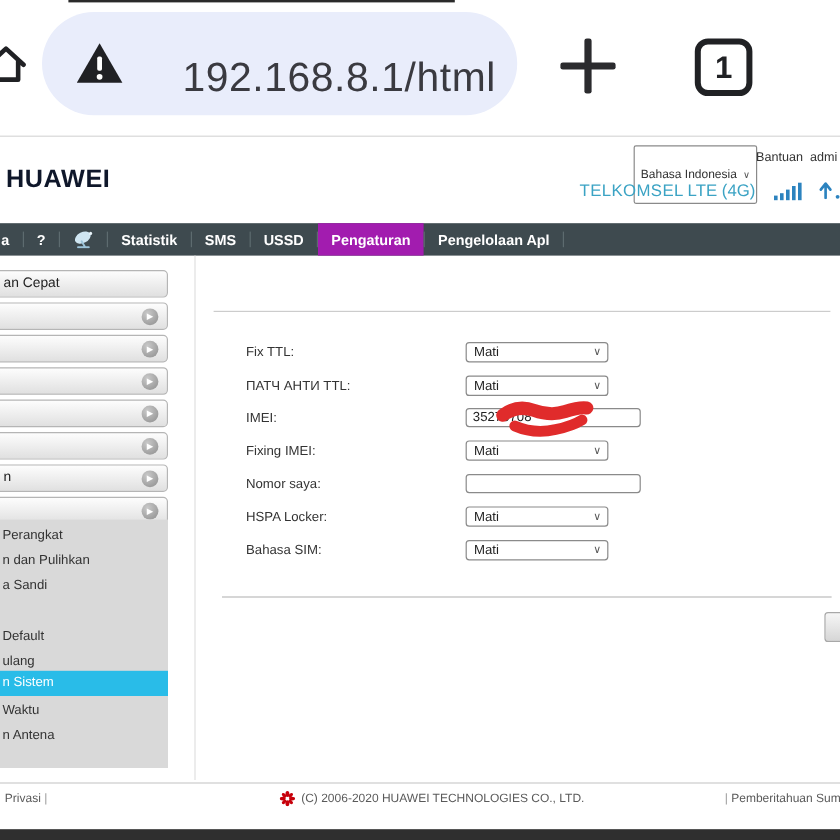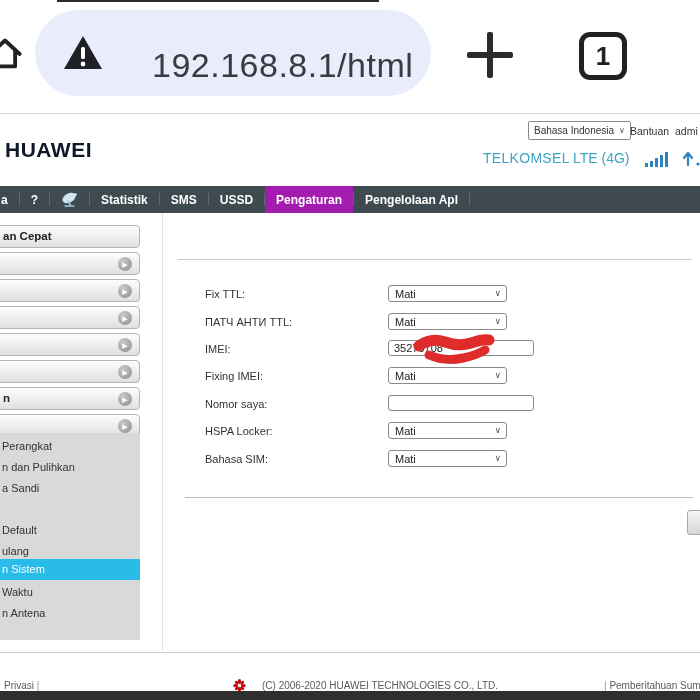--- a/index.html
+++ b/index.html
@@ -12,40 +12,40 @@
   #url-pill{left:35px;top:10px;width:396px;height:86px;border-radius:44px;background:#e9edfb;}
   #url-text{left:117px;top:36px;font-size:34px;color:#3a3a40;letter-spacing:.5px;}
   #plus-icon{left:464px;top:29px;}
   #tab-box{left:579px;top:32px;width:38px;height:38px;border:5px solid #202124;border-radius:11px;
            display:flex;align-items:center;justify-content:center;font-size:26px;font-weight:bold;color:#202124;}
 
   
   #page-top-line{left:0;top:113px;width:700px;height:1px;background:#d7d7d7;}
   #huawei-logo{left:5px;top:138px;font-size:21px;font-weight:bold;color:#0f172a;letter-spacing:.5px;}
   #lang-select{left:528px;top:121px;height:15px;border:1px solid #8a8a8a;background:#fff;border-radius:2px;
-               display:flex;align-items:center;gap:5px;padding:1px 5px;font-size:10px;color:#333;justify-content:flex-end;}
+               display:flex;align-items:center;gap:5px;padding:16px 5px;font-size:10px;color:#333;justify-content:flex-end;}
   #help-link{left:630px;top:125px;font-size:10.5px;color:#333;}
   #user-name{left:675px;top:125px;font-size:10.5px;color:#333;white-space:nowrap;}
   #carrier{left:483px;top:150px;font-size:14px;color:#3ba3c4;letter-spacing:.3px;}
   #network{left:573px;top:150px;font-size:14px;color:#3ba3c4;}
   #signal-icon{left:645px;top:152px;}
   #upload-icon{left:682px;top:150px;}
 
   
   #nav{left:0;top:186px;width:700px;height:27px;background:#3e4a4f;display:flex;align-items:stretch;}
   .nav-item{display:flex;align-items:center;padding:0 11px;font-size:12px;font-weight:bold;color:#fff;cursor:pointer;}
   .nav-item.first{padding-left:1px;}
   .nav-item.active{background:#a21caf;}
   .nav-div{width:1px;height:13px;background:#5d6b6f;align-self:center;}
   .nav-icon{display:flex;align-items:center;padding:0 10px;}
 
   
   .side-btn{left:-30px;width:170px;height:23px;border:1px solid #b5b5b5;border-radius:4px;
             background:linear-gradient(#fdfdfd,#e0e0e0);box-sizing:border-box;}
-  .side-btn .lbl{position:absolute;left:32px;top:4px;font-size:11.5px;font-weight:bold;color:#222;}
+  .side-btn .lbl{position:absolute;left:32px;top:4px;font-size:11.5px;font-weight:normal;color:#222;}
   .arrow-circle{position:absolute;right:7px;top:4px;width:14px;height:14px;border-radius:50%;
                 background:radial-gradient(circle at 35% 30%,#c9c9c9,#8d8d8d);
                 display:flex;align-items:center;justify-content:center;}
   .arrow-circle span{color:#fff;font-size:7px;line-height:1;}
   #submenu-panel{left:-30px;top:433px;width:170px;height:207px;background:#d9d9d9;}
   .sub-item{position:absolute;left:0;width:170px;height:20px;line-height:20px;padding-left:32px;
             box-sizing:border-box;font-size:11px;color:#333;cursor:pointer;white-space:nowrap;}
   .sub-item.active{background:#29bce8;color:#fff;height:21px;line-height:21px;}
   #v-divider{left:162px;top:213px;width:1px;height:437px;background:#e0e0e0;}
 
@@ -61,23 +61,23 @@
   .finput{position:absolute;left:210px;top:0;width:146px;height:16px;border:1px solid #8a8a8a;border-radius:3px;
           background:#fff;box-sizing:border-box;font-size:11px;color:#222;padding:0 5px;
           font-family:"Liberation Sans",sans-serif;outline:none;}
   #scribble{left:413px;top:333px;pointer-events:none;}
   #section-divider{left:185px;top:497px;width:508px;height:1px;background:#bbb;}
   #cut-button{left:687px;top:510px;width:30px;height:23px;border:1px solid #a8a8a8;border-radius:3px;
               background:linear-gradient(#f6f6f6,#d6d6d6);}
 
   
   #footer-line{left:0;top:652px;width:700px;height:1px;background:#ccc;}
-  .ftext{font-size:10px;color:#5a5a5a;white-space:nowrap;margin-top:20px;}
+  .ftext{font-size:10px;color:#5a5a5a;white-space:nowrap;}
   #footer-left{left:4px;top:660px;}
-  #footer-center{left:233px;top:659px;display:flex;align-items:center;gap:16px;}
+  #footer-center{left:233px;top:659px;display:flex;align-items:center;gap:5px;}
   #footer-right{left:604px;top:660px;width:96px;overflow:hidden;text-align:right;}
   #bottom-bar{left:0;top:691px;width:700px;height:9px;background:#2f2f2f;}
 </style>
 </head>
 <body>
 
 <div id="screen">
 
   <div id="top-artifact" class="abs"></div>
 

